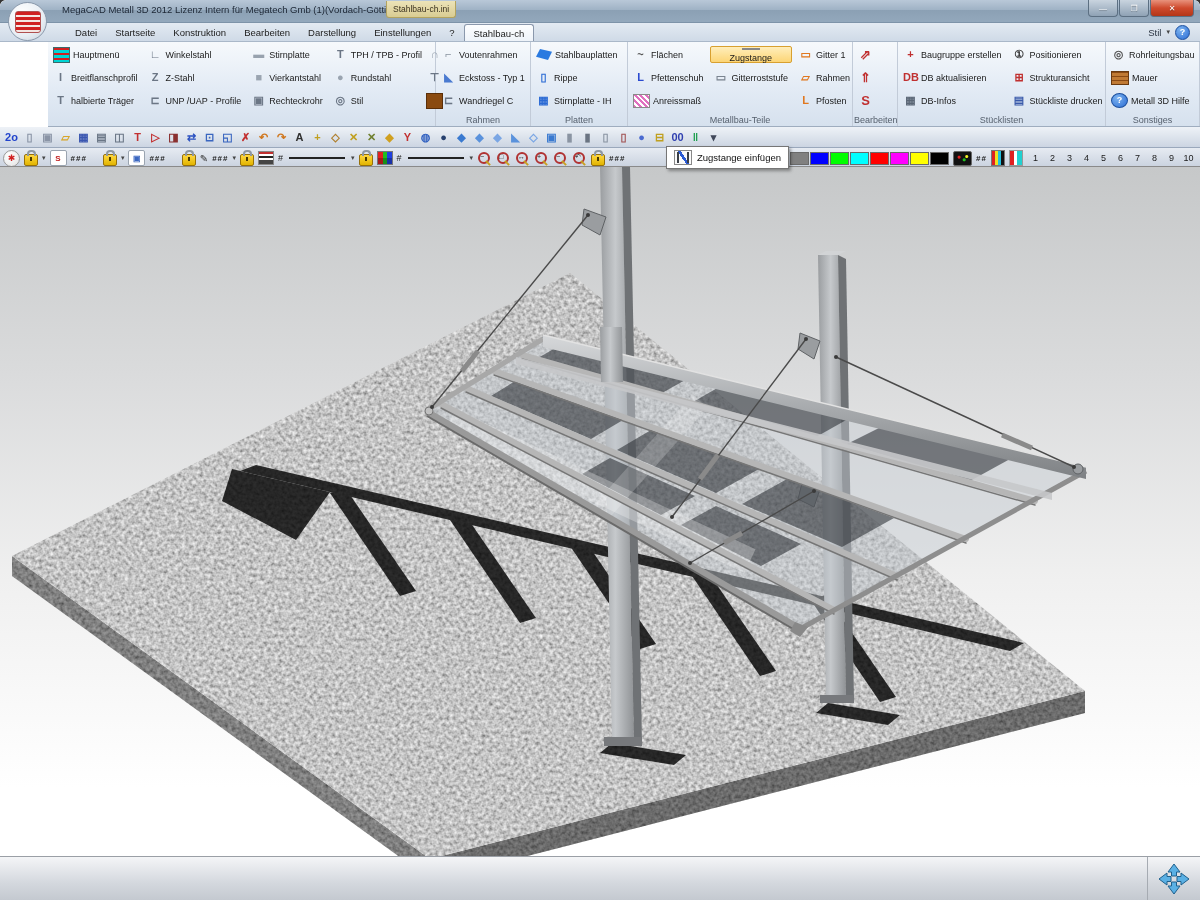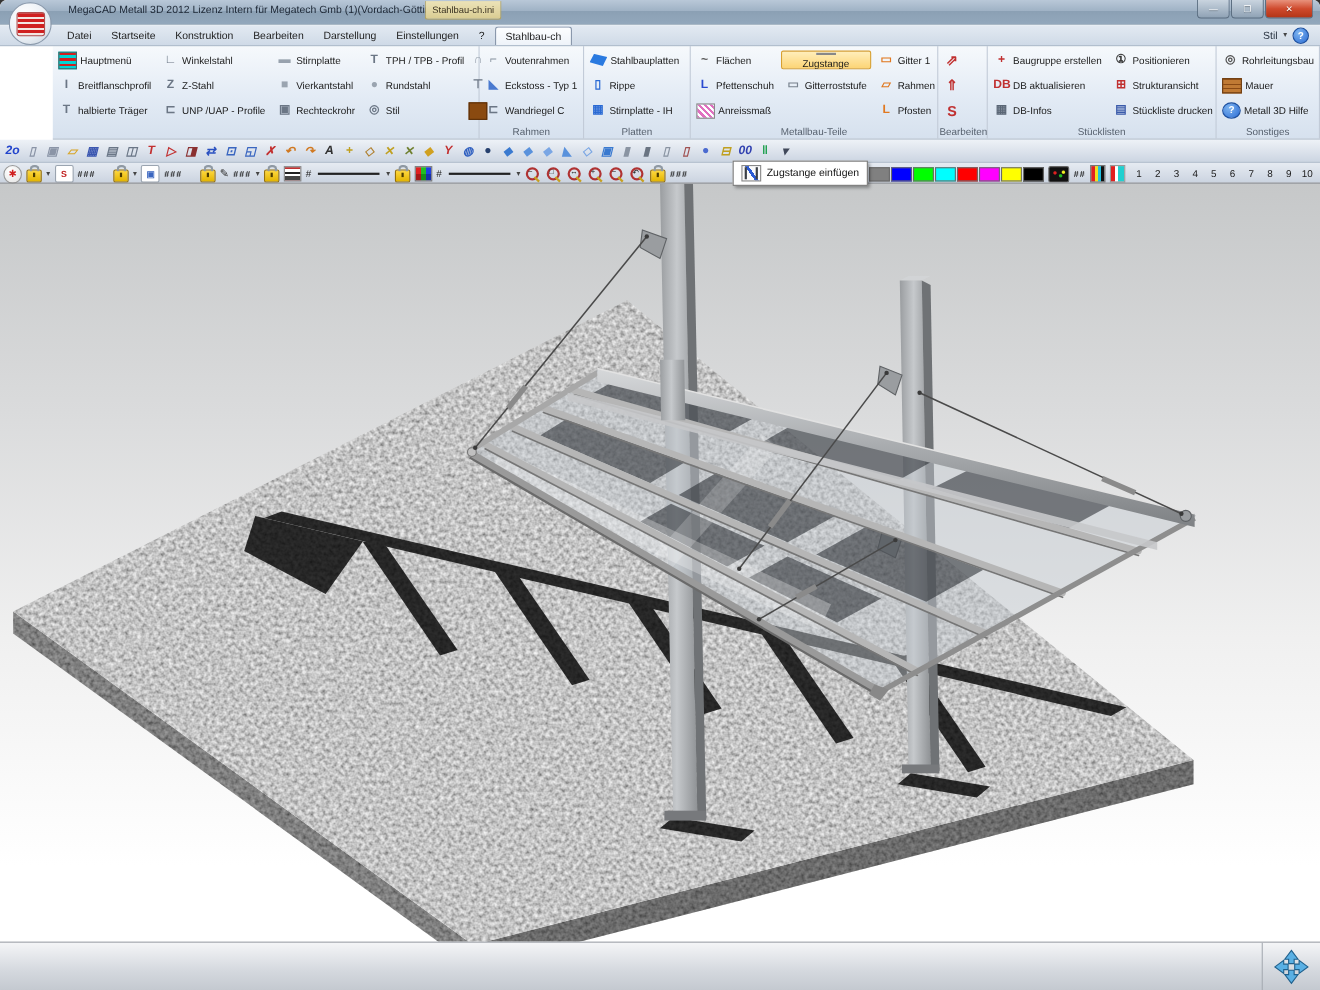--- a/index.html
+++ b/index.html
@@ -19,21 +19,21 @@
   .win-title{position:absolute;left:62px;top:4px;font-size:9.5px;color:#1b2533;white-space:nowrap;}
   .ini-badge{position:absolute;left:386px;top:1px;height:16px;line-height:16px;padding:0 6px;
     font-size:8.5px;color:#3a3220;background:linear-gradient(#ece3b8,#d9cc92);
     border:1px solid #b3a35f;border-top:none;border-radius:0 0 3px 3px;}
   .winbtns{position:absolute;right:6px;top:0;display:flex;}
   .winbtn{width:28px;height:16px;font-size:8px;color:#fff;display:flex;align-items:center;justify-content:center;
     background:linear-gradient(#c9d4df,#8fa2b5);border:1px solid #5c6f82;border-top:none;
     border-radius:0 0 4px 4px;margin-left:1px;text-shadow:0 1px 1px rgba(0,0,0,.4);}
   .winbtn.close{width:42px;background:linear-gradient(#e8927c,#cf4a2d 50%,#b33517);}
   
-  .menubar{position:relative;height:18px;display:flex;align-items:stretch;padding-left:52px;
+  .menubar{position:relative;height:18px;display:flex;align-items:stretch;padding-left:66px;
     background:linear-gradient(#e3eaf2,#cfdae7);border-bottom:1px solid #aab8c9;font-size:9.5px;color:#222;}
   .menu-item{padding:0 9px;display:flex;align-items:center;cursor:default;}
   .menu-item.active{background:linear-gradient(#fdfeff,#eef3f9);border:1px solid #8a98ac;border-bottom:none;
     border-radius:3px 3px 0 0;margin-top:1px;}
   .menubar-right{margin-left:auto;display:flex;align-items:center;gap:5px;padding-right:10px;}
   .stil{font-size:9.5px;color:#2a3442;}
   .help-orb{width:13px;height:13px;border-radius:50%;color:#fff;font-size:9px;font-weight:bold;
     background:radial-gradient(circle at 35% 30%,#7db4f0,#2b6cd4);display:flex;align-items:center;justify-content:center;
     border:1px solid #1c4f9e;}
   
@@ -66,21 +66,21 @@
     background-image:repeating-linear-gradient(180deg,#8a4a14 0 1px,rgba(0,0,0,0) 1px 4px);border:1px solid #6a3a10;}
   .i-brick2{width:10px;height:14px;background:#8a4a10;border:1px solid #5a2e08;}
   .i-help{width:13px;height:13px;border-radius:50%;background:radial-gradient(circle at 35% 30%,#7db4f0,#2b6cd4);
     border:1px solid #1c4f9e;position:relative;}
   .i-help::after{content:"?";position:absolute;inset:0;color:#fff;font-size:9px;font-weight:bold;
     display:flex;align-items:center;justify-content:center;}
   
   .toolbar1{height:20px;display:flex;align-items:center;gap:1px;padding:0 3px;
     background:linear-gradient(#eef2f7,#ccd5e2);border-bottom:1px solid #9aa8bc;}
   .tbtn{width:17px;height:16px;display:flex;align-items:center;justify-content:center;
-    font-size:11px;font-weight:bold;border-radius:2px;font-style:italic;}
+    font-size:11px;font-weight:bold;border-radius:2px;}
   .toolbar2{height:20px;display:flex;align-items:center;gap:4px;padding:0 3px;position:relative;
     background:linear-gradient(#e6ebf2,#c8d1de);border-bottom:1px solid #8d9aae;font-size:9px;color:#222;}
   .star-btn{width:15px;height:15px;border-radius:50%;background:radial-gradient(circle at 35% 30%,#fff,#e2e2e2);
     border:1px solid #999;color:#d02020;font-size:9px;display:flex;align-items:center;justify-content:center;}
   .lock{width:12px;height:10px;background:linear-gradient(#ffd840,#e2b400);border:1px solid #96700a;
     border-radius:2px;position:relative;margin-top:3px;}
   .lock::before{content:"";position:absolute;left:2px;top:-5px;width:5px;height:4px;
     border:2px solid #8f99a3;border-bottom:none;border-radius:4px 4px 0 0;}
   .lock::after{content:"";position:absolute;left:5px;top:2px;width:2px;height:4px;background:#4a3a00;}
   .caret{font-size:7px;color:#444;}

